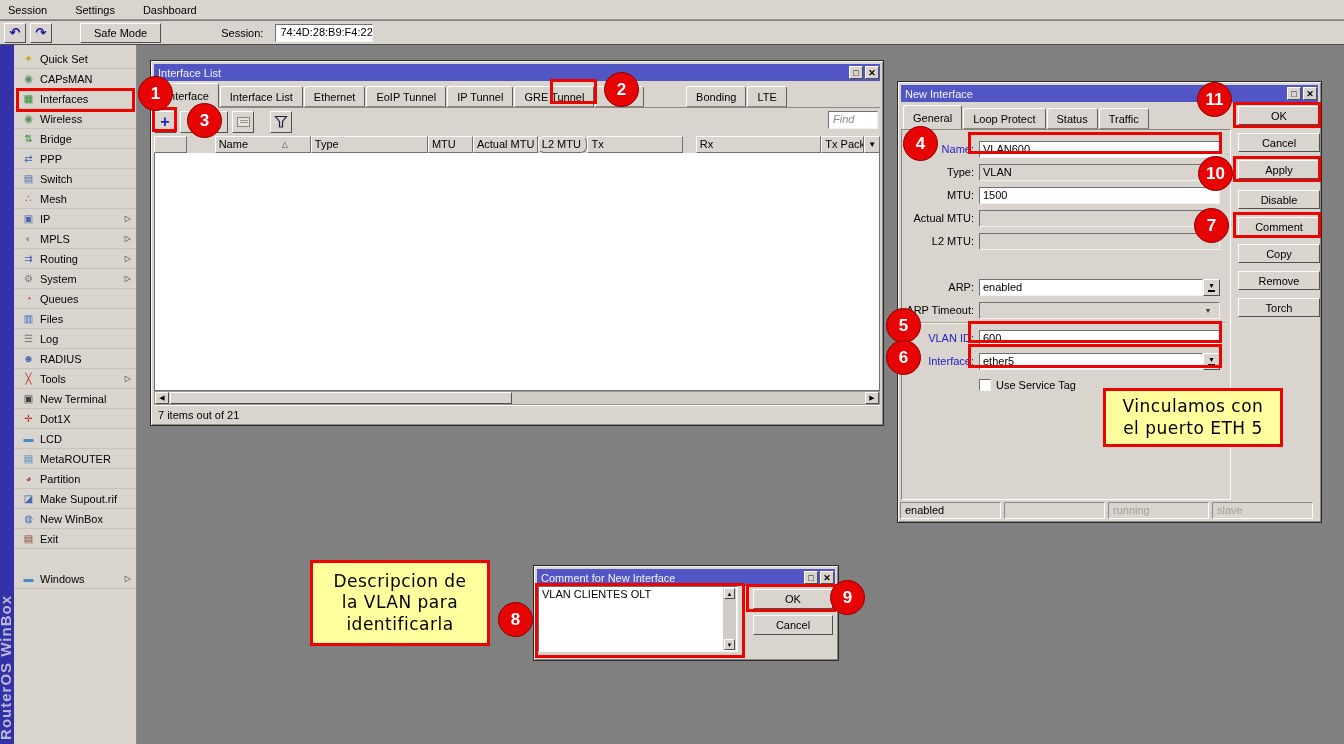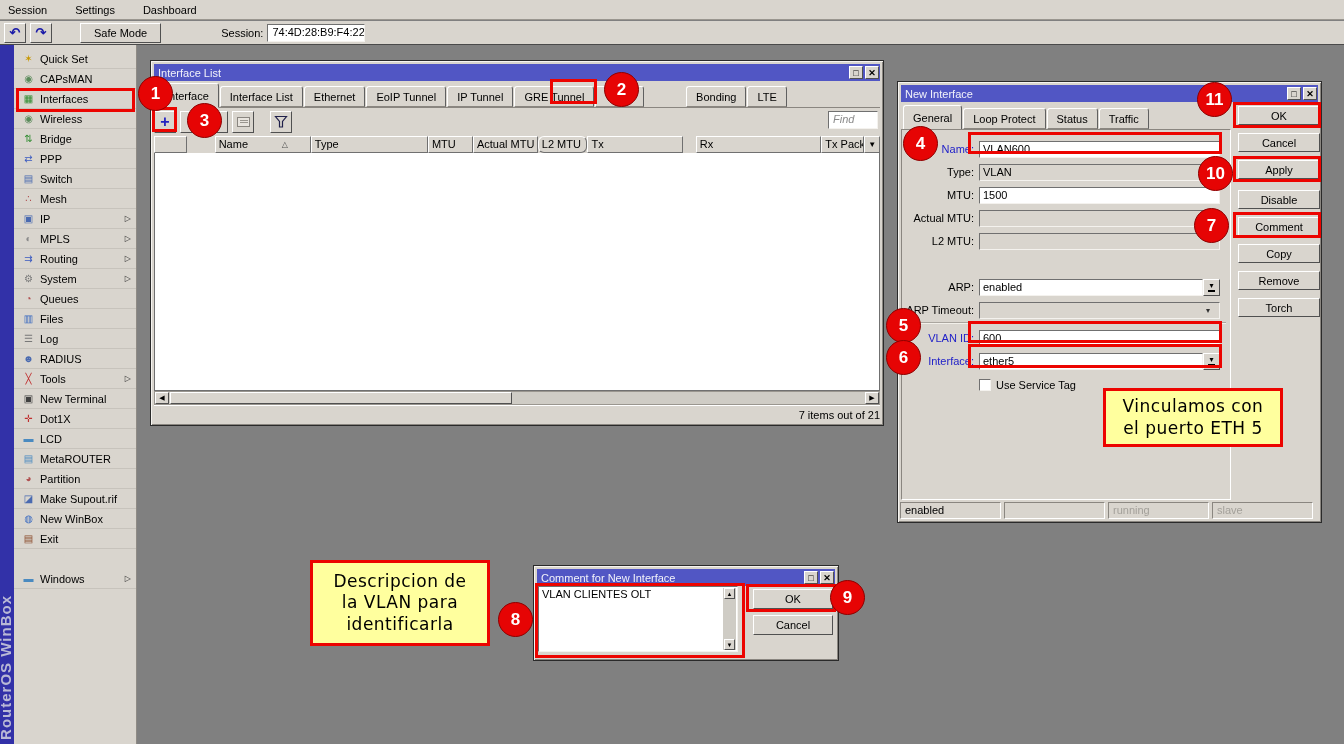--- a/index.html
+++ b/index.html
@@ -17,21 +17,21 @@
   .toolbar { position:absolute; top:21px; left:0; width:1344px; height:24px;
     background:#d9d5ce; border-bottom:1px solid #4a4a4a;
     display:flex; align-items:center; }
   .raised { background:#d9d5ce; border:1px solid;
     border-color:#ffffff #505050 #505050 #ffffff; }
   .sunken { border:1px solid; border-color:#707070 #f4f2ee #f4f2ee #707070; background:#fff; }
   .tb-small { width:22px; height:20px; margin-left:4px; display:flex;
     align-items:center; justify-content:center; color:#1a1aa8; font-weight:bold; font-size:13px; }
   .safe-mode { margin-left:28px; padding:2px 13px; height:20px; display:flex; align-items:center; }
   .session-label { margin-left:60px; }
-  .session-value { margin-left:4px; width:98px; height:18px; padding:1px 4px;
+  .session-value { margin-left:12px; width:98px; height:18px; padding:1px 4px;
     overflow:hidden; white-space:nowrap; }
   
   .strip { position:absolute; left:0; top:45px; width:14px; height:699px; background:#3231a8; }
   .brand-text { position:absolute; left:-3px; bottom:4px; writing-mode:vertical-rl;
     transform:rotate(180deg); font-size:15px; font-weight:bold; color:#b9b9d6; letter-spacing:1px; }
   .sidebar { position:absolute; left:14px; top:45px; width:123px; height:699px;
     background:#d9d5ce; border-right:1px solid #8f8b85; padding-top:4px; }
   .side-item { height:20px; display:flex; align-items:center; gap:5px;
     padding-left:8px; border-bottom:1px solid #c7c3bc; cursor:default; }
   .side-item .icon { width:13px; text-align:center; font-size:10px; line-height:10px; }
@@ -63,21 +63,21 @@
     padding:1px 4px; font-style:italic; color:#8a8a8a; }
   .thead { display:flex; height:17px; }
   .th { border:1px solid; border-color:#ffffff #707070 #707070 #ffffff;
     background:#d9d5ce; padding:1px 3px; overflow:hidden; white-space:nowrap; position:relative; }
   .sort-tri { font-size:8px; position:absolute; right:22px; top:3px; color:#505050; }
   .col-pick { width:16px; display:flex; align-items:center; justify-content:center; font-size:8px; }
   .list-body { background:#fff; border:1px solid #707070; border-top:none; height:238px; }
   .hscroll { height:14px; display:flex; align-items:center; background:#cfccc5; border:1px solid #9a968f; }
   .sb-btn { width:14px; height:12px; font-size:7px; display:flex; align-items:center; justify-content:center; }
   .sb-thumb { width:342px; height:12px; margin-left:1px; }
-  .il-status { height:18px; display:flex; align-items:center; padding-left:4px; border-top:1px solid #ffffff;justify-content:flex-end; }
+  .il-status { height:18px; display:flex; align-items:center; padding-left:4px; border-top:1px solid #ffffff; }
   
   .ni-panel { position:relative; margin-top:0; width:330px; height:371px;
     border:1px solid; border-color:#8a8680 #ffffff #ffffff #8a8680; }
   .f-row { position:absolute; left:0; width:100%; height:18px; display:flex; align-items:center; }
   .lab { width:72px; text-align:right; margin-right:5px; white-space:nowrap; }
   .field { height:17px; padding:1px 3px; overflow:hidden; white-space:nowrap; }
   .field.ro { background:#d9d5ce; }
   .w-full { width:241px; }
   .w-combo { width:224px; }
   .combo-btn { width:17px; height:17px; display:flex; flex-direction:column;

